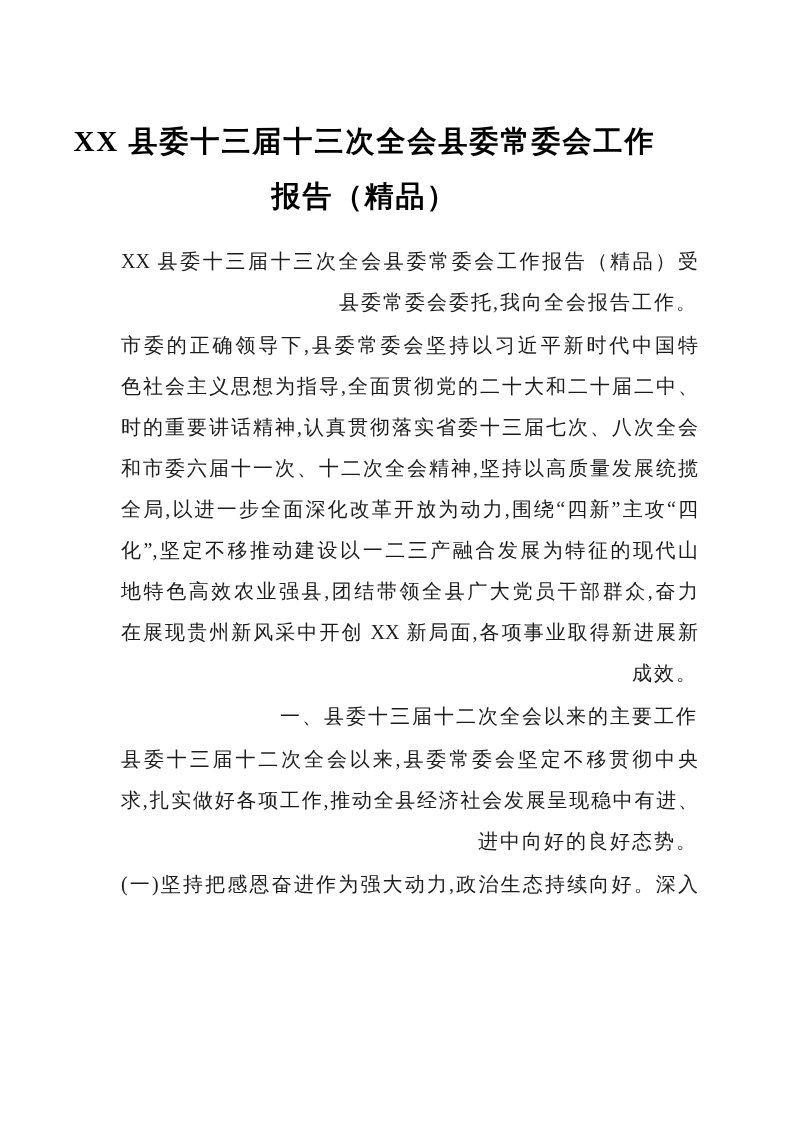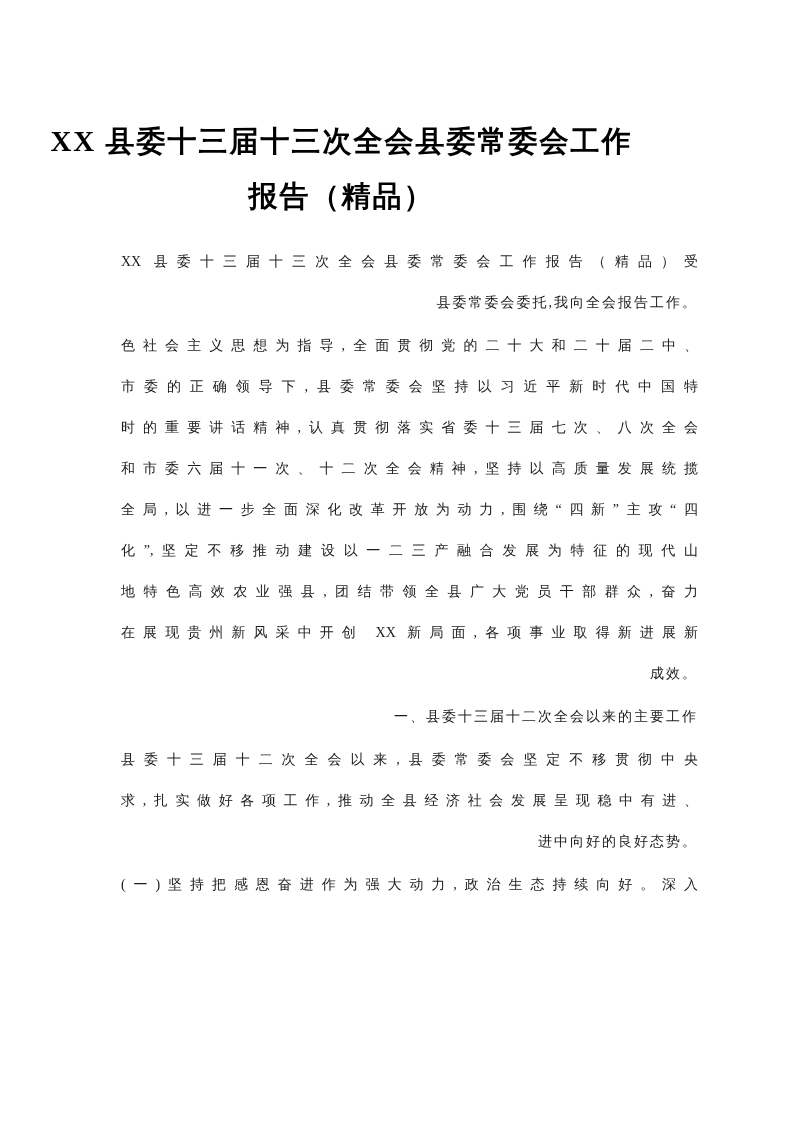--- a/index.html
+++ b/index.html
@@ -19,31 +19,32 @@
     position: absolute;
     top: 114px;
     left: 0;
     width: 683px;
     text-align: center;
     color: #000000;
     font-weight: bold;
     font-size: 29px;
     line-height: 55px;
     letter-spacing: 2px;
+    padding-left: 23px;
   }
   .title-line {
     white-space: nowrap;
   }
   .content {
     position: absolute;
     top: 241px;
     left: 121px;
     width: 577px;
     color: #1c1c1c;
-    font-size: 14px;
+    font-size: 20px;
     line-height: 41px;
   }
   .para {
     margin: 0 0 2px 0;
   }
   .ln {
     min-height: 41px;
   }
   
   .j {
@@ -67,22 +68,22 @@
   </div>
 
   <div class="content">
 
     <div class="para">
       <div class="ln j">XX 县委十三届十三次全会县委常委会工作报告（精品）受</div>
       <div class="ln pl">县委常委会委托,我向全会报告工作。</div>
     </div>
 
     <div class="para">
+      <div class="ln j">市委的正确领导下,县委常委会坚持以习近平新时代中国特</div>
       <div class="ln j">色社会主义思想为指导,全面贯彻党的二十大和二十届二中、</div>
-      <div class="ln j">市委的正确领导下,县委常委会坚持以习近平新时代中国特</div>
       <div class="ln j">时的重要讲话精神,认真贯彻落实省委十三届七次、八次全会</div>
       <div class="ln j">和市委六届十一次、十二次全会精神,坚持以高质量发展统揽</div>
       <div class="ln j">全局,以进一步全面深化改革开放为动力,围绕“四新”主攻“四</div>
       <div class="ln j">化”,坚定不移推动建设以一二三产融合发展为特征的现代山</div>
       <div class="ln j">地特色高效农业强县,团结带领全县广大党员干部群众,奋力</div>
       <div class="ln j">在展现贵州新风采中开创 XX 新局面,各项事业取得新进展新</div>
       <div class="ln pl">成效。</div>
     </div>
 
     <div class="para">

